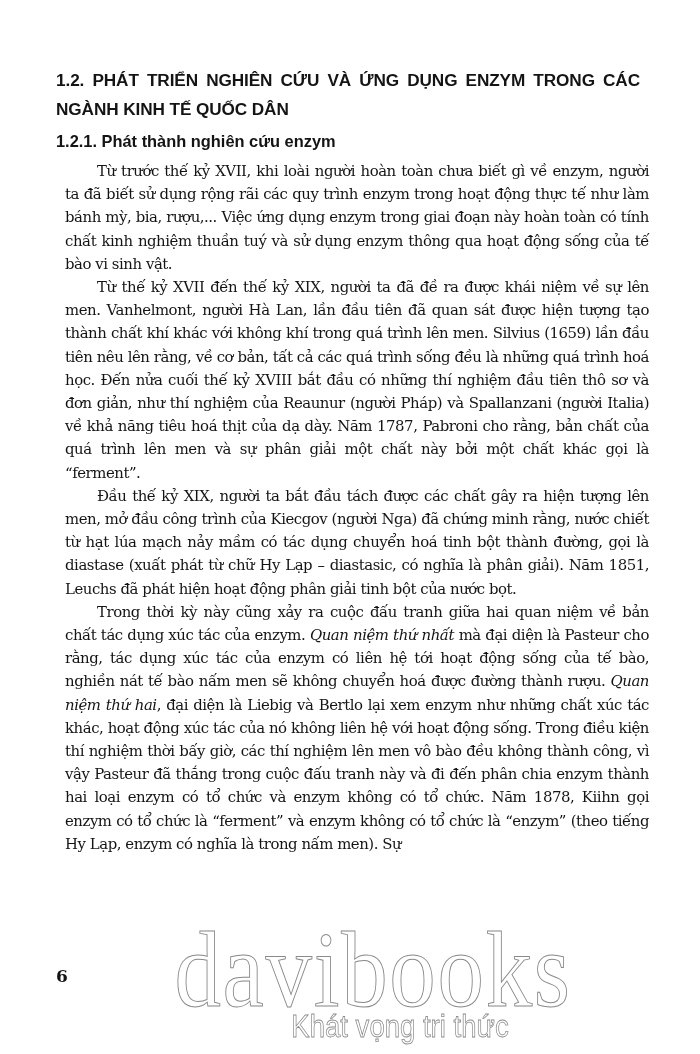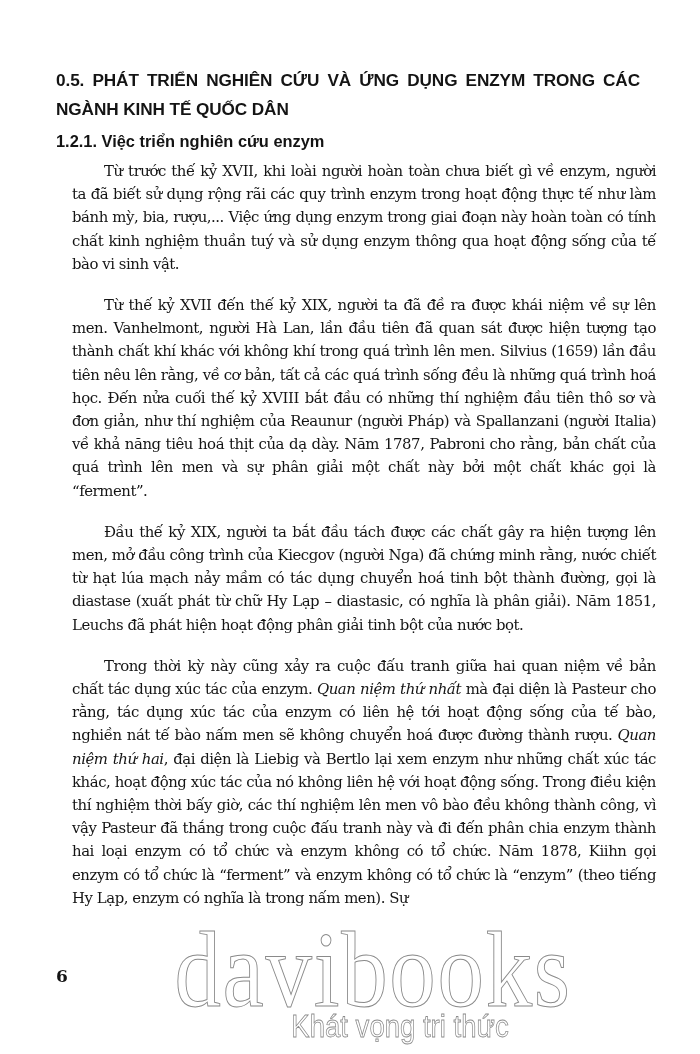--- a/index.html
+++ b/index.html
@@ -10,26 +10,26 @@
     font-family: "Liberation Sans", sans-serif; font-weight: bold;
     font-size: 17.2px; line-height: 29px; letter-spacing: -0.1px;
     text-align: justify; text-align-last: left;
   }
   .h3 {
     position: absolute; left: 0; top: 130px;
     font-family: "Liberation Sans", sans-serif; font-weight: bold;
     font-size: 16.4px; line-height: 22px;
   }
   .body {
-    position: absolute; left: 16px; top: 160px; width: 584px;
+    position: absolute; left: 9px; top: 160px; width: 584px;
     font-family: "DejaVu Serif", serif; font-size: 14.9px;
     line-height: 23.2px; letter-spacing: -0.45px;
   }
   .body p { margin: 0 0 0 0; text-indent: 32px; text-align: justify; }
-  .body p.gap { margin-top: 18px; }
+  .body p.gap { margin-top: 0; }
   .body em { }
   .page-number {
     position: absolute; left: 56px; top: 966px;
     font-family: "DejaVu Serif", serif; font-weight: bold; font-size: 17px;
     color: #141414;
   }
   .wm-logo {
     position: absolute; left: 145px; top: 920px; width: 420px; text-align: center;
     font-family: "Liberation Serif", serif; font-size: 108px; line-height: 100px;
     color: #ffffff; -webkit-text-stroke: 1px #8a8a8a; letter-spacing: 2px;
@@ -39,22 +39,22 @@
     position: absolute; left: 250px; top: 1008px; width: 300px; text-align: center;
     font-family: "Liberation Sans", sans-serif; font-size: 32px; line-height: 36px;
     color: #ffffff; -webkit-text-stroke: 0.8px #8a8a8a;
     transform: scaleX(0.86);
   }
 </style>
 </head>
 <body>
 
 <div class="page">
-  <div class="h2">0.5. PHÁT TRIỂN NGHIÊN CỨU VÀ ỨNG DỤNG ENZYM TRONG CÁC NGÀNH KINH TẾ QUỐC DÂN</div>
-  <div class="h3">1.2.1. Việc triển nghiên cứu enzym</div>
+  <div class="h2">1.2. PHÁT TRIỂN NGHIÊN CỨU VÀ ỨNG DỤNG ENZYM TRONG CÁC NGÀNH KINH TẾ QUỐC DÂN</div>
+  <div class="h3">1.2.1. Phát thành nghiên cứu enzym</div>
 
   <div class="body">
     <p>Từ trước thế kỷ XVII, khi loài người hoàn toàn chưa biết gì về enzym, người ta đã biết sử dụng rộng rãi các quy trình enzym trong hoạt động thực tế như làm bánh mỳ, bia, rượu,... Việc ứng dụng enzym trong giai đoạn này hoàn toàn có tính chất kinh nghiệm thuần tuý và sử dụng enzym thông qua hoạt động sống của tế bào vi sinh vật.</p>
     <p class="gap">Từ thế kỷ XVII đến thế kỷ XIX, người ta đã đề ra được khái niệm về sự lên men. Vanhelmont, người Hà Lan, lần đầu tiên đã quan sát được hiện tượng tạo thành chất khí khác với không khí trong quá trình lên men. Silvius (1659) lần đầu tiên nêu lên rằng, về cơ bản, tất cả các quá trình sống đều là những quá trình hoá học. Đến nửa cuối thế kỷ XVIII bắt đầu có những thí nghiệm đầu tiên thô sơ và đơn giản, như thí nghiệm của Reaunur (người Pháp) và Spallanzani (người Italia) về khả năng tiêu hoá thịt của dạ dày. Năm 1787, Pabroni cho rằng, bản chất của quá trình lên men và sự phân giải một chất này bởi một chất khác gọi là “ferment”.</p>
     <p class="gap">Đầu thế kỷ XIX, người ta bắt đầu tách được các chất gây ra hiện tượng lên men, mở đầu công trình của Kiecgov (người Nga) đã chứng minh rằng, nước chiết từ hạt lúa mạch nảy mầm có tác dụng chuyển hoá tinh bột thành đường, gọi là diastase (xuất phát từ chữ Hy Lạp – diastasic, có nghĩa là phân giải). Năm 1851, Leuchs đã phát hiện hoạt động phân giải tinh bột của nước bọt.</p>
     <p class="gap"><span>Trong thời kỳ này cũng xảy ra cuộc đấu tranh giữa hai quan niệm về bản chất tác dụng xúc tác của enzym. </span><em>Quan niệm thứ nhất</em><span> mà đại diện là Pasteur cho rằng, tác dụng xúc tác của enzym có liên hệ tới hoạt động sống của tế bào, nghiền nát tế bào nấm men sẽ không chuyển hoá được đường thành rượu. </span><em>Quan niệm thứ hai</em><span>, đại diện là Liebig và Bertlo lại xem enzym như những chất xúc tác khác, hoạt động xúc tác của nó không liên hệ với hoạt động sống. Trong điều kiện thí nghiệm thời bấy giờ, các thí nghiệm lên men vô bào đều không thành công, vì vậy Pasteur đã thắng trong cuộc đấu tranh này và đi đến phân chia enzym thành hai loại enzym có tổ chức và enzym không có tổ chức. Năm 1878, Kiihn gọi enzym có tổ chức là “ferment” và enzym không có tổ chức là “enzym” (theo tiếng Hy Lạp, enzym có nghĩa là trong nấm men). Sự</span></p>
   </div>
 </div>
 
 <div class="page-number">6</div>

